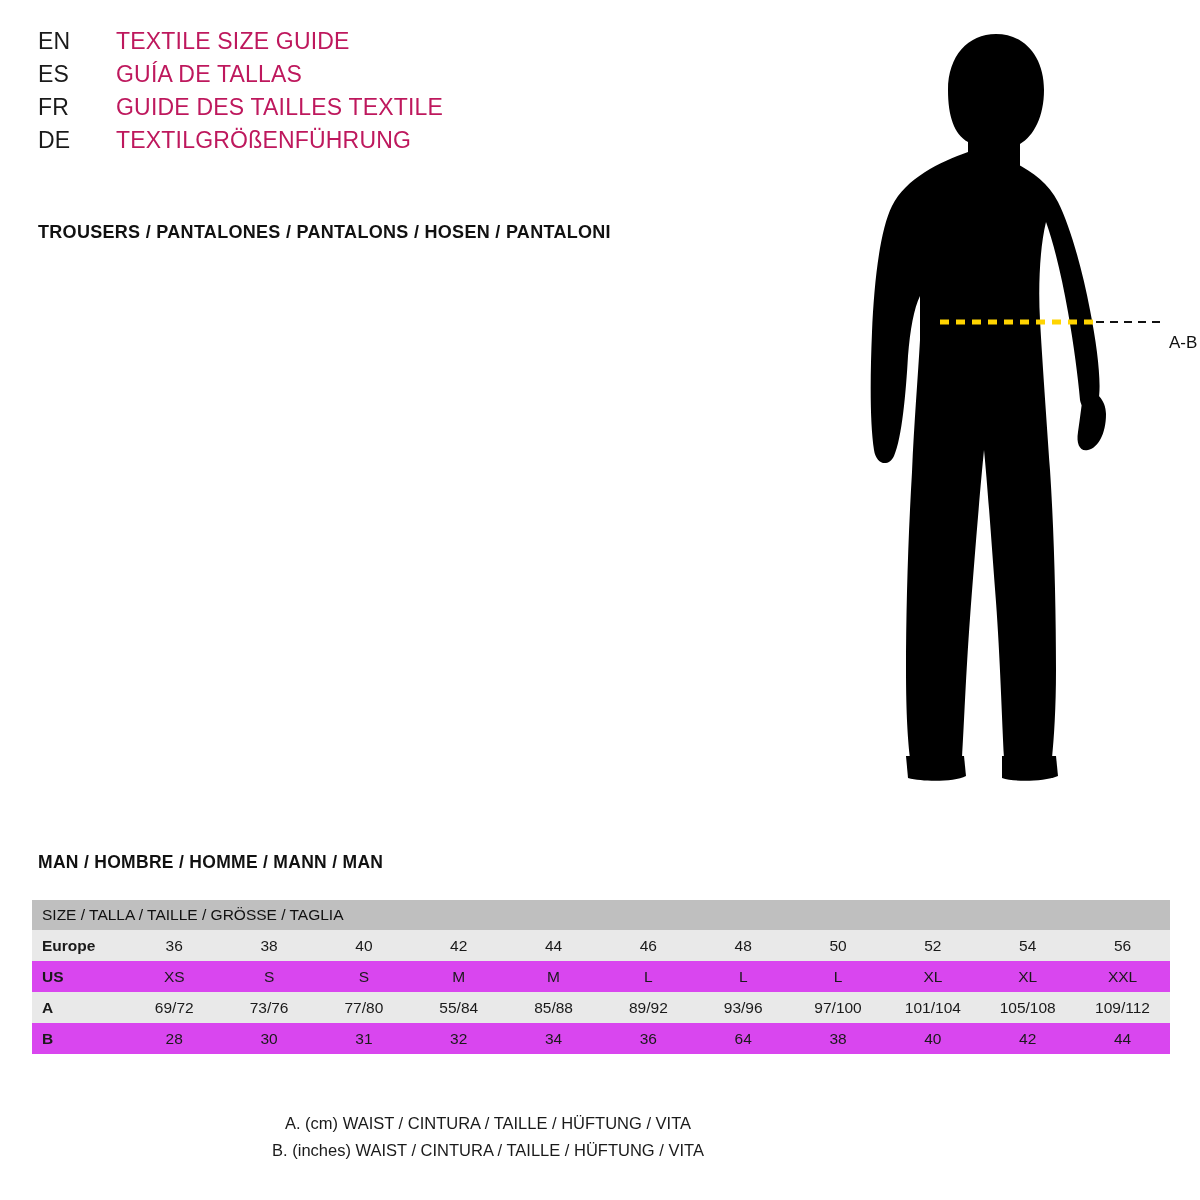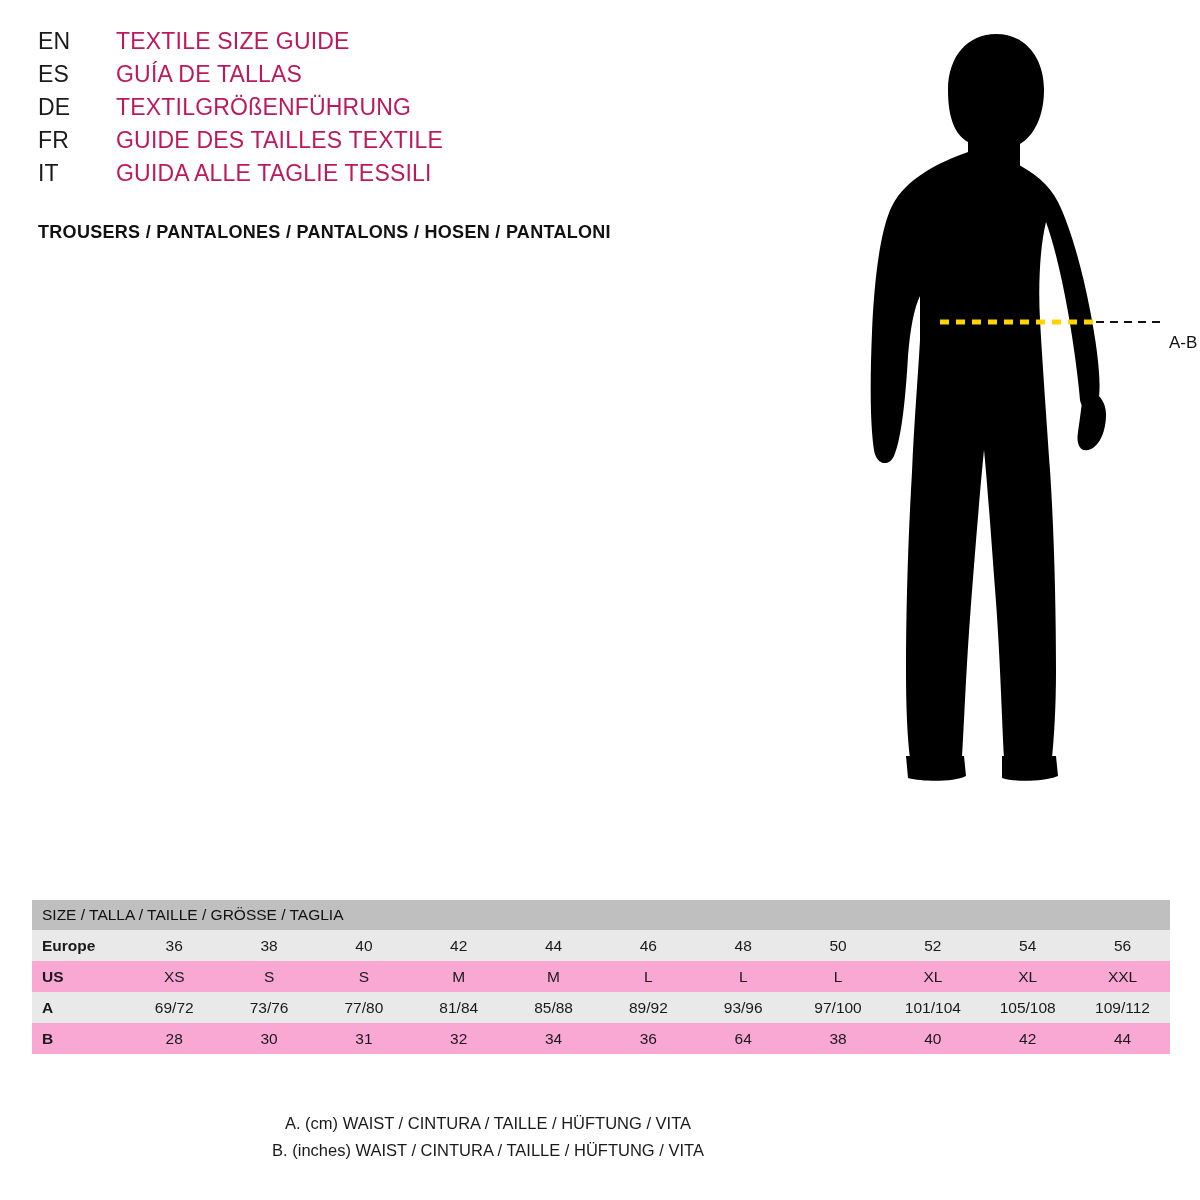--- a/index.html
+++ b/index.html
@@ -110,21 +110,21 @@
     text-align: left;
     padding-left: 10px;
     font-size: 15.5px;
     height: 30px;
     color: #111;
   }
   .size-table tbody tr.shaded td {
     background: #e9e9e9;
   }
   .size-table tbody tr.plain td {
-    background: #f9a8d4;
+    background: #d946ef;
   }
   .size-table td.row-label {
     text-align: left;
     padding-left: 10px;
     font-weight: bold;
   }
   .col-label { width: 180px; }
 
   
   .footnotes {
@@ -149,30 +149,26 @@
   <div class="lang-block">
     <div class="lang-row">
       <span class="lang-code">EN</span>
       <span class="lang-text">TEXTILE SIZE GUIDE</span>
     </div>
     <div class="lang-row">
       <span class="lang-code">ES</span>
       <span class="lang-text">GUÍA DE TALLAS</span>
     </div>
     <div class="lang-row">
+      <span class="lang-code">FR</span>
+      <span class="lang-text">GUIDE DES TAILLES TEXTILE</span>
+    </div>
+    <div class="lang-row">
       <span class="lang-code">DE</span>
       <span class="lang-text">TEXTILGRÖßENFÜHRUNG</span>
-    </div>
-    <div class="lang-row">
-      <span class="lang-code">FR</span>
-      <span class="lang-text">GUIDE DES TAILLES TEXTILE</span>
-    </div>
-    <div class="lang-row">
-      <span class="lang-code">IT</span>
-      <span class="lang-text">GUIDA ALLE TAGLIE TESSILI</span>
     </div>
   </div>
 
   <div class="garment-title">TROUSERS / PANTALONES / PANTALONS / HOSEN / PANTALONI</div>
 
   <div class="figure-area">
     <svg class="figure-svg" width="380" height="790" viewBox="0 0 380 790">
 
       <path fill="#000000" d="M104 70 C104 36 124 14 152 14 C180 14 200 36 200 70 C200 96 190 116 176 124 L176 150 L124 150 L124 122 C110 114 104 96 104 70 Z"></path>
 
@@ -212,20 +208,21 @@
 
       <path fill="#000000" d="M240 368 C252 370 262 380 262 394 C262 414 254 428 244 430 C236 432 232 424 234 412 C236 398 238 382 240 368 Z"></path>
 
       <line x1="96" y1="302" x2="252" y2="302" stroke="#ffd400" stroke-width="5" stroke-dasharray="9 7"></line>
 
       <line x1="252" y1="302" x2="318" y2="302" stroke="#111111" stroke-width="2" stroke-dasharray="8 6"></line>
     </svg>
     <div class="ab-label">A-B</div>
   </div>
 
+  <div class="gender-title">MAN / HOMBRE / HOMME / MANN / MAN</div>
 
   <table class="size-table">
     <thead>
       <tr class="header-row">
         <th colspan="12">SIZE / TALLA / TAILLE / GRÖSSE / TAGLIA</th>
       </tr>
     </thead>
     <tbody>
       <tr class="shaded">
         <td class="row-label col-label">Europe</td>
@@ -253,21 +250,21 @@
         <td>L</td>
         <td>XL</td>
         <td>XL</td>
         <td>XXL</td>
       </tr>
       <tr class="shaded">
         <td class="row-label col-label">A</td>
         <td>69/72</td>
         <td>73/76</td>
         <td>77/80</td>
-        <td>81/84</td>
+        <td>55/84</td>
         <td>85/88</td>
         <td>89/92</td>
         <td>93/96</td>
         <td>97/100</td>
         <td>101/104</td>
         <td>105/108</td>
         <td>109/112</td>
       </tr>
       <tr class="plain">
         <td class="row-label col-label">B</td>

